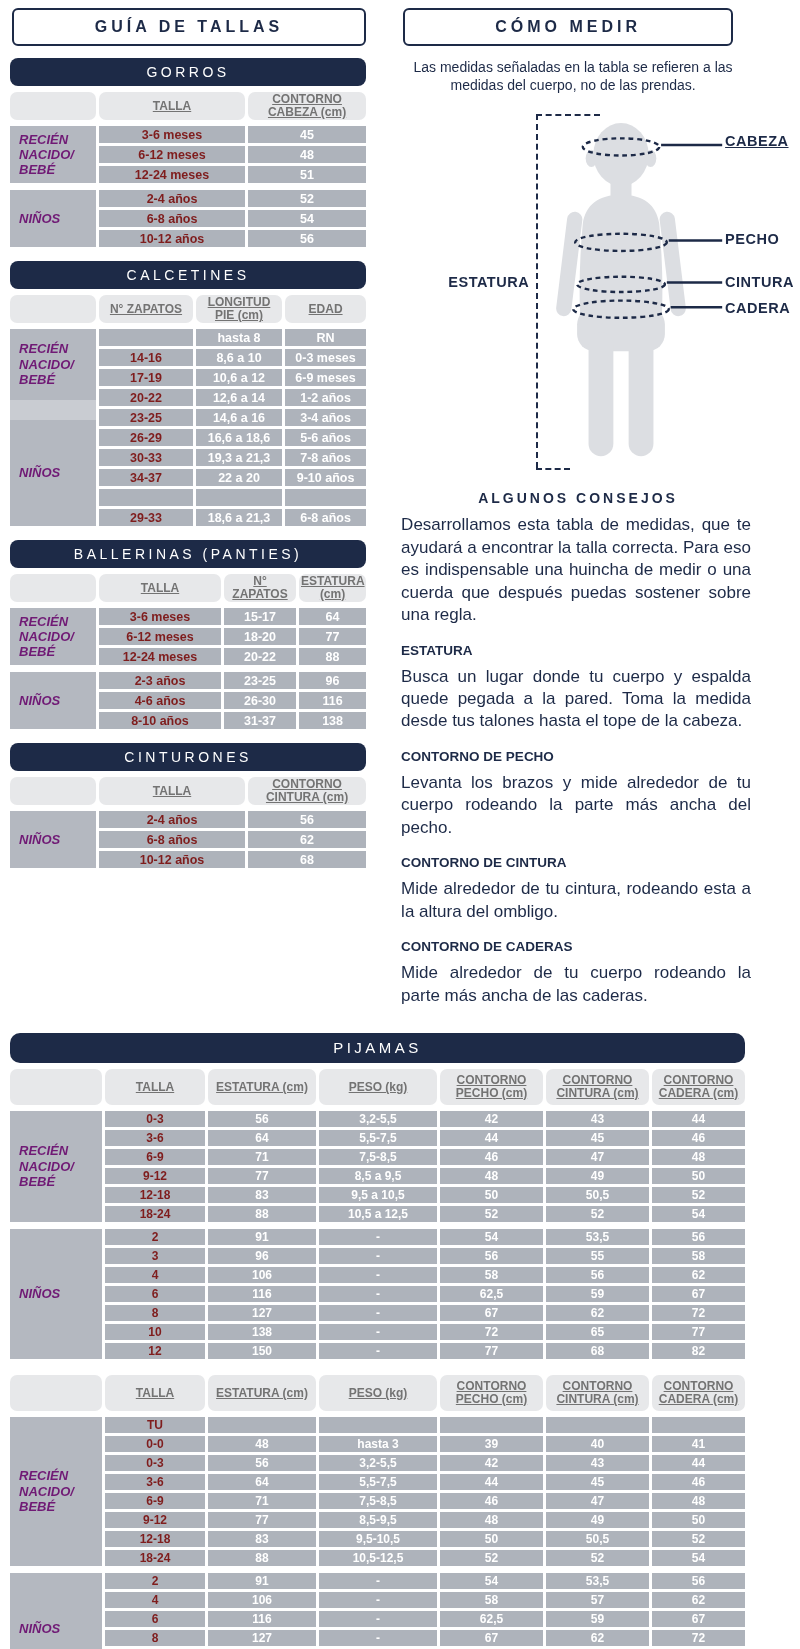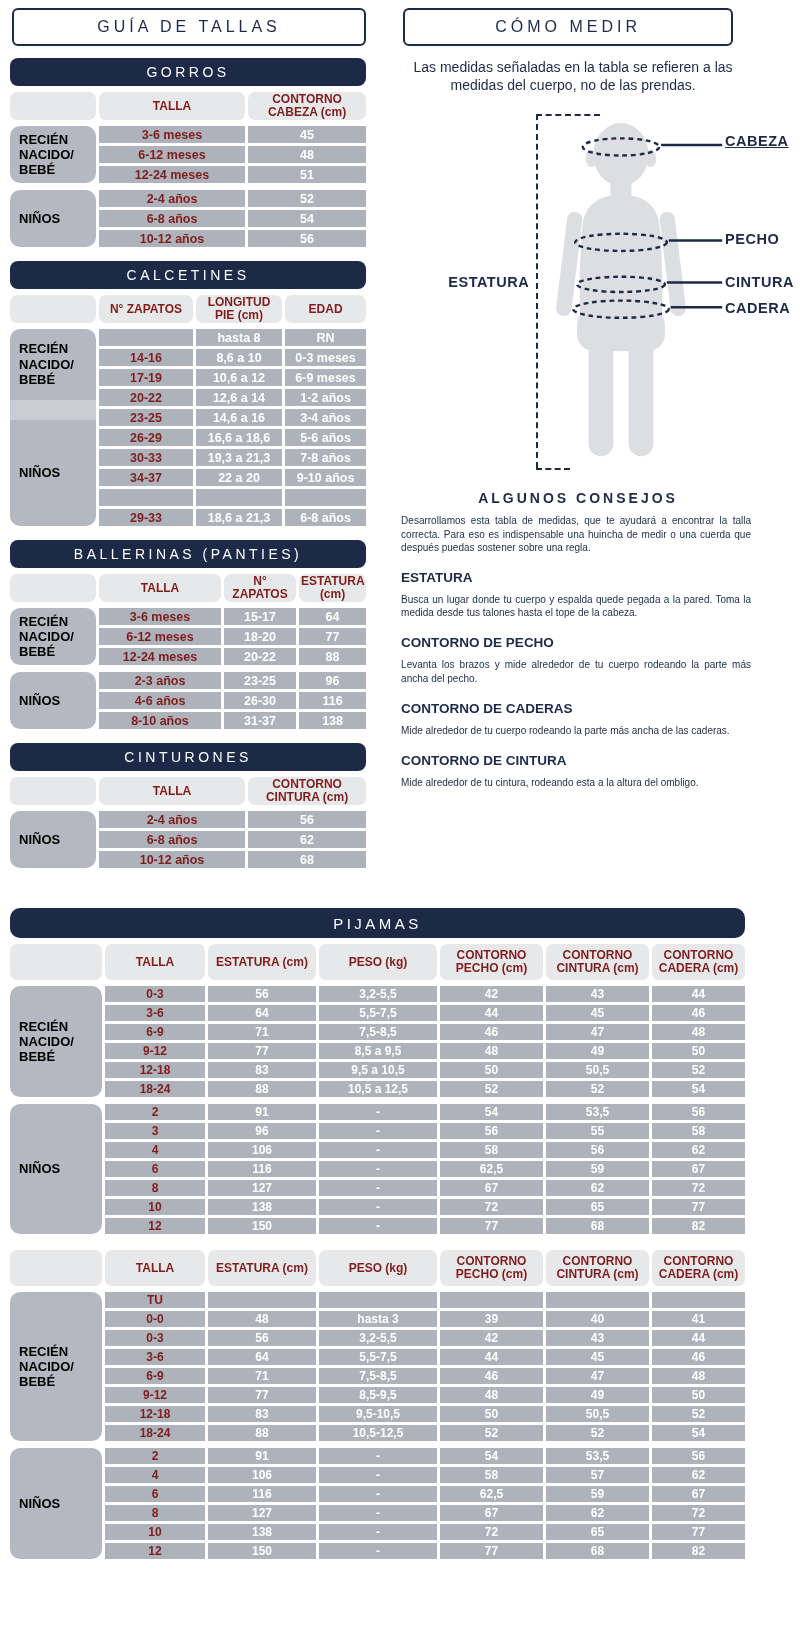--- a/index.html
+++ b/index.html
@@ -3,57 +3,57 @@
 <meta charset="utf-8">
 <style>
   html,body{margin:0;padding:0;background:#fff;}
   body{width:800px;font-family:"Liberation Sans","DejaVu Sans",sans-serif;color:#1d2a47;}
   .page{width:800px;padding:8px 0 40px 0;box-sizing:border-box;}
   .top{display:flex;gap:35px;padding:0 45px 0 10px;align-items:flex-start;}
   .col-left{flex:0 0 343px;}
   .col-right{flex:1;min-width:0;}
 
   .title-box{border:2px solid #1d2a47;border-radius:6px;height:34px;display:flex;align-items:center;justify-content:center;
-    font-weight:normal;font-size:16px;letter-spacing:4px;margin:0 0 12px 2px;}
+    font-weight:bold;font-size:16px;letter-spacing:4px;margin:0 0 12px 2px;}
   .col-right .title-box{margin-right:22px;}
 
   
   .size-table{margin-bottom:14px;}
   .tbar{background:#1d2a47;color:#fff;border-radius:8px;height:28px;display:flex;align-items:center;justify-content:center;
     font-weight:normal;font-size:14px;letter-spacing:3.5px;margin-bottom:6px;}
   .tgrid{display:grid;gap:3px;margin-bottom:6px;}
   .thead{grid-auto-rows:28px;}
   .tbody{grid-auto-rows:17px;margin-bottom:7px;}
-  .hcell{background:#e7e8ea;border-radius:7px;color:#7f1d1d;font-weight:bold;font-size:12px;line-height:1.05;
-    display:flex;align-items:center;justify-content:center;text-align:center;padding:4px 2px;}
+  .hcell{background:#e7e8ea;border-radius:7px;color:#737373;font-weight:bold;font-size:12px;line-height:1.05;
+    display:flex;align-items:center;justify-content:center;text-align:center;padding:4px 2px;text-decoration:underline;}
   .tcell{background:#aeb3bb;color:#fff;font-weight:bold;font-size:12.5px;display:flex;align-items:center;justify-content:center;}
   .tcell.first{color:#7f1d1d;}
-  .glabel{background:#b4b8c0;border-radius:10px;color:#000000;font-weight:bold;font-size:13px;line-height:1.18;
-    display:flex;align-items:center;padding:2px 2px 2px 9px;}
+  .glabel{background:#b4b8c0;border-radius:0;color:#701a75;font-weight:bold;font-size:13px;line-height:1.18;
+    display:flex;align-items:center;padding:2px 2px 2px 9px;font-style:italic;}
   .glabel.joined{flex-direction:column;align-items:stretch;padding:0;}
   .glabel-text{display:flex;align-items:center;padding-left:9px;}
   .gdivider{height:20px;background:#c9ccd2;flex:0 0 auto;}
 
   [data-table="gorros"] .tgrid{grid-template-columns:86px 146px 1fr;}
   [data-table="calcetines"] .tgrid{grid-template-columns:86px 94px 86px 1fr;}
   [data-table="ballerinas"] .tgrid{grid-template-columns:86px 122px 72px 1fr;}
   [data-table="cinturones"] .tgrid{grid-template-columns:86px 146px 1fr;}
   .big{margin:0 55px 16px 10px;}
   .big .tgrid{grid-template-columns:92px 100px 108px 118px 103px 103px 1fr;}
   .big .tbar{height:30px;border-radius:10px;font-size:15px;}
   .big .thead{grid-auto-rows:36px;}
   .big .tbody{grid-auto-rows:16px;}
   .big .tcell{font-size:12px;}
   .big .glabel{font-size:13px;}
   #pijamas-host{margin-top:26px;}
 
   
   .intro{margin:2px 10px 14px 0;text-align:center;font-size:14px;line-height:1.3;}
   .consejos-title{text-align:center;font-weight:bold;font-size:14px;letter-spacing:3px;margin:10px 0 8px 0;}
-  .consejos,.tip p{margin:8px 4px 0 0;font-size:10px;line-height:1.32;text-align:justify;}
+  .consejos,.tip p{margin:8px 4px 0 0;font-size:17px;line-height:1.32;text-align:justify;}
   .tip{margin-top:16px;}
   .tip-title{font-weight:bold;font-size:13.5px;margin-bottom:2px;}
 
   
   .diagram{position:relative;height:372px;margin:4px 0 6px 0;}
   .silhouette{position:absolute;left:115px;top:8px;width:210px;height:352px;}
   .dash-v{position:absolute;left:135px;top:6px;height:354px;width:0;border-left:2px dashed #1d2a47;}
   .dash-top{position:absolute;left:135px;top:6px;width:64px;height:0;border-top:2px dashed #1d2a47;}
   .dash-bottom{position:absolute;left:135px;top:360px;width:34px;height:0;border-top:2px dashed #1d2a47;}
   .estatura-label{position:absolute;left:18px;top:174px;width:110px;transform:translateY(-50%);text-align:right;
@@ -240,26 +240,26 @@
 
       <div class="tip">
         <div class="tip-title">ESTATURA</div>
         <p>Busca un lugar donde tu cuerpo y espalda quede pegada a la pared. Toma la medida desde tus talones hasta el tope de la cabeza.</p>
       </div>
       <div class="tip">
         <div class="tip-title">CONTORNO DE PECHO</div>
         <p>Levanta los brazos y mide alrededor de tu cuerpo rodeando la parte más ancha del pecho.</p>
       </div>
       <div class="tip">
+        <div class="tip-title">CONTORNO DE CINTURA</div>
+        <p>Mide alrededor de tu cintura, rodeando esta a la altura del ombligo.</p>
+      </div>
+      <div class="tip">
         <div class="tip-title">CONTORNO DE CADERAS</div>
         <p>Mide alrededor de tu cuerpo rodeando la parte más ancha de las caderas.</p>
-      </div>
-      <div class="tip">
-        <div class="tip-title">CONTORNO DE CINTURA</div>
-        <p>Mide alrededor de tu cintura, rodeando esta a la altura del ombligo.</p>
       </div>
     </div>
   </div>
 
   <div id="pijamas-host" class="size-table big" data-table="pijamas">
       <div class="tbar">PIJAMAS</div>
       <div class="tgrid thead">
         <div class="hcell corner"></div>
         <div class="hcell">TALLA</div>
         <div class="hcell">ESTATURA (cm)</div>

